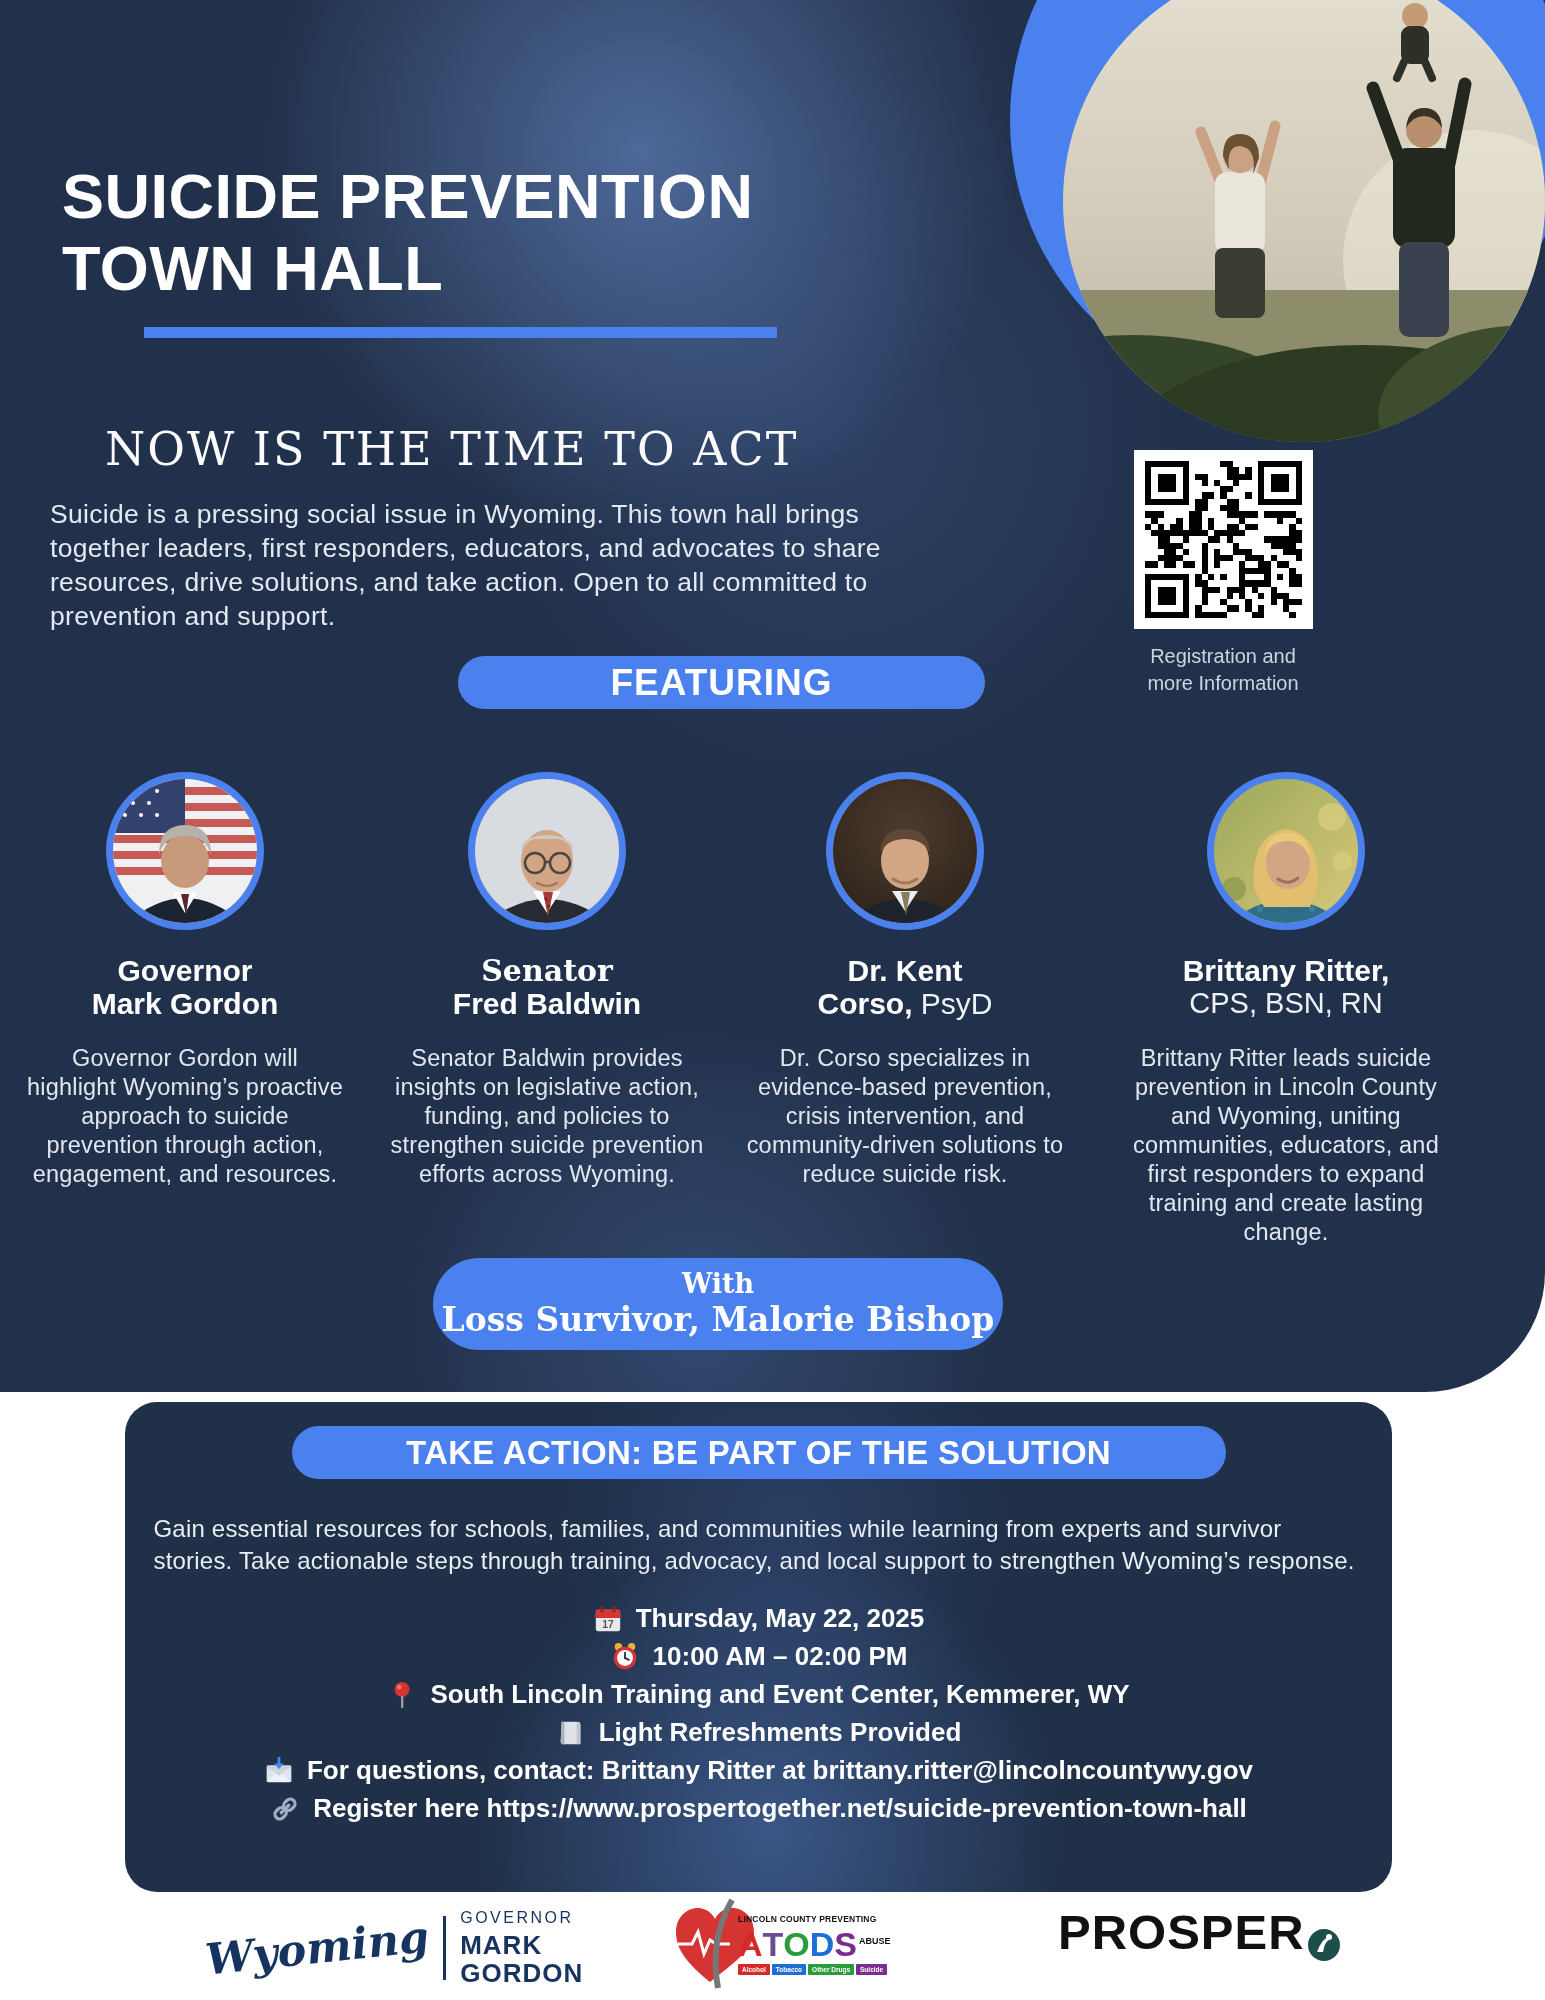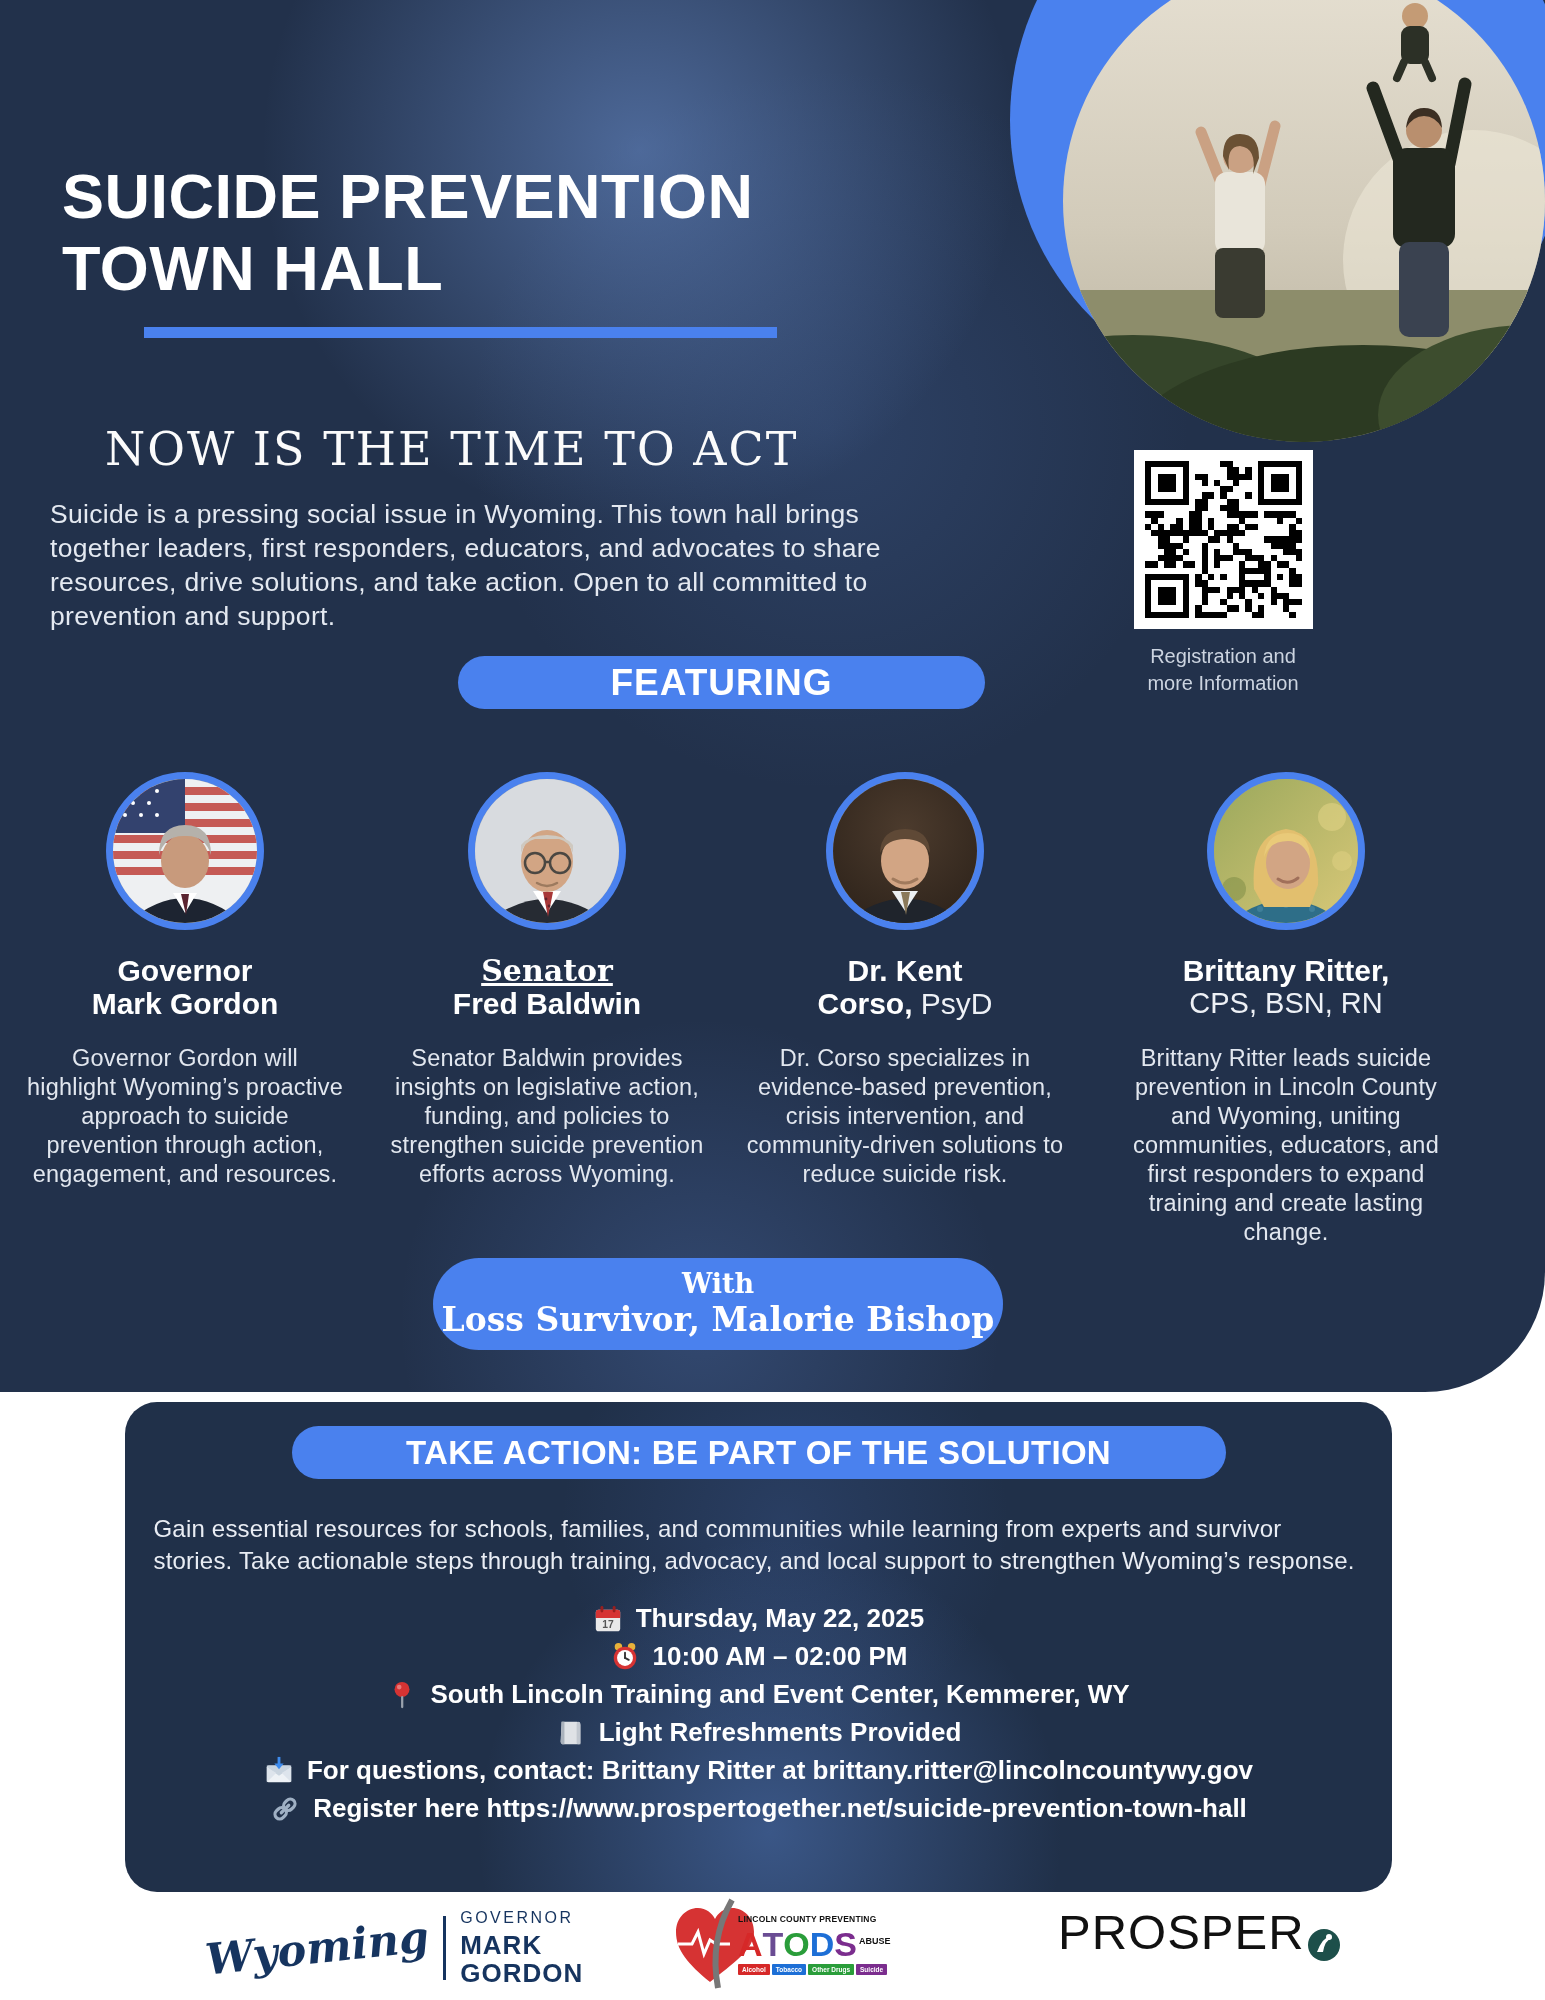--- a/index.html
+++ b/index.html
@@ -50,21 +50,21 @@
   .speakers{position:absolute;top:772px;left:0;width:1545px;height:460px;}
   .speaker{position:absolute;text-align:center;}
   .speaker.c1{left:25px;width:320px;}
   .speaker.c2{left:382px;width:330px;}
   .speaker.c3{left:740px;width:330px;}
   .speaker.c4{left:1112px;width:348px;}
   .photo-ring{width:158px;height:158px;border-radius:50%;border:7px solid #4a81ee;
        overflow:hidden;margin:0 auto;box-sizing:border-box;background:#8898b0;}
   .photo-ring svg{display:block;width:100%;height:100%;}
   .speaker-name{margin-top:24px;font-size:30px;line-height:33px;font-weight:800;}
-  .speaker-name .serif{font-family:"DejaVu Serif", serif;font-weight:700;text-decoration:underline;}
+  .speaker-name .serif{font-family:"DejaVu Serif", serif;font-weight:700;}
   .speaker-name .light{font-weight:400;color:#eef1f6;}
   .c4 .speaker-name .line2{font-weight:400;color:#eef1f6;font-size:29px;}
   .speaker-bio{margin-top:24px;font-size:23.5px;line-height:29px;color:#e2e7ef;letter-spacing:.2px;}
 
   
   .with-badge{position:absolute;left:433px;top:1258px;width:570px;height:92px;background:#4a81ee;
        border-radius:46px;display:flex;flex-direction:column;align-items:center;justify-content:center;
        font-family:"DejaVu Serif", serif;}
   .with-badge .w1{font-size:27px;font-weight:700;line-height:32px;}
   .with-badge .w2{font-size:33px;font-weight:700;line-height:40px;}
@@ -102,21 +102,21 @@
   .atods-word{font-size:34px;font-weight:800;line-height:34px;display:flex;align-items:flex-end;}
   .atods-word .l0{color:#d62828;}.atods-word .l1{color:#6a4c93;}.atods-word .l2{color:#2a9d3a;}
   .atods-word .l3{color:#1d6fd6;}.atods-word .l4{color:#7b2d8e;}
   .atods-suffix{font-size:9px;font-weight:800;color:#111;margin-left:2px;margin-bottom:3px;}
   .atods-bars{display:flex;gap:2px;margin-top:3px;}
   .atods-bars span{font-size:6.5px;font-weight:700;color:#fff;padding:2px 4px;border-radius:1px;}
   .atods-bars .b0{background:#d62828;}.atods-bars .b1{background:#1d6fd6;}
   .atods-bars .b2{background:#2a9d3a;}.atods-bars .b3{background:#7b2d8e;}
 
   .prosper-logo{position:absolute;left:1058px;top:14px;display:flex;align-items:flex-start;}
-  .prosper-text{font-size:49px;font-weight:400;letter-spacing:1px;color:#111;line-height:52px;}
+  .prosper-text{font-size:49px;font-weight:700;letter-spacing:1px;color:#111;line-height:52px;}
   .prosper-mark{width:34px;height:34px;margin-left:2px;margin-top:22px;}
 </style>
 </head>
 <body>
 
 <div class="flyer">
 
   <section class="top">
 
     <div class="hero-blue-circle"></div>

